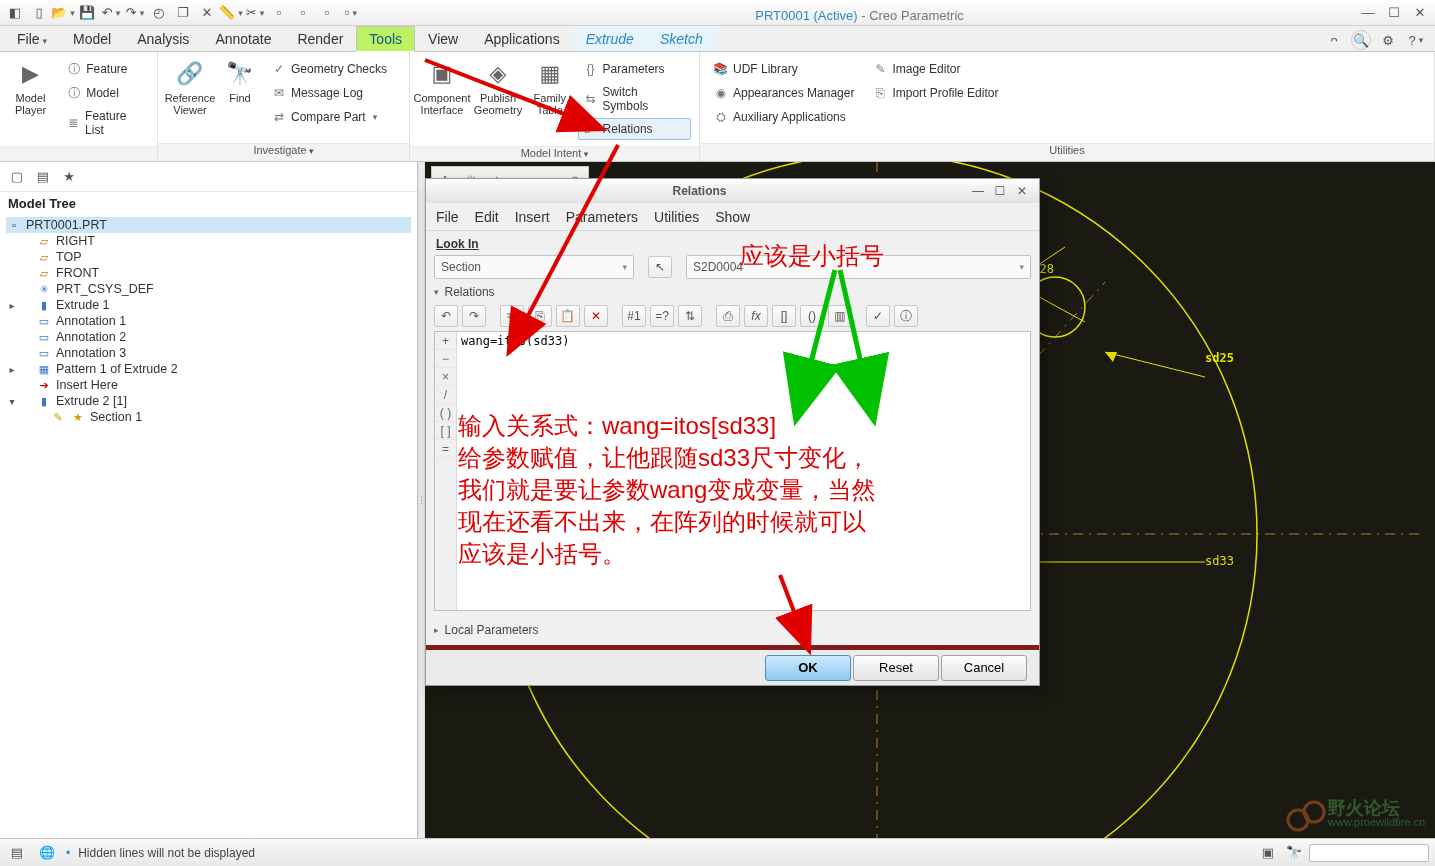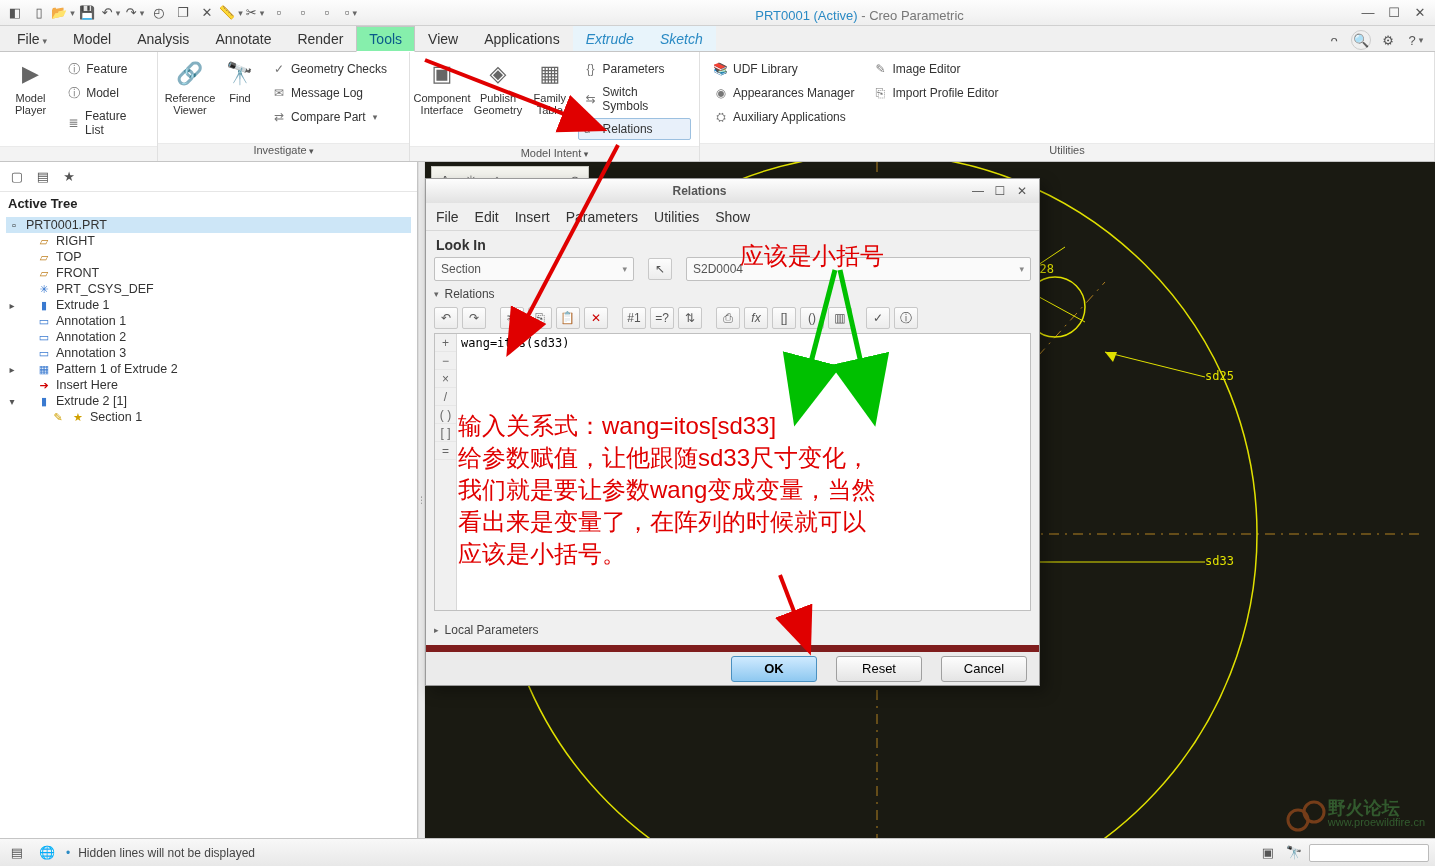--- a/index.html
+++ b/index.html
@@ -10,21 +10,21 @@
 .tb-left { display: flex; gap: 2px; align-items: center; flex: 0 0 auto; }
 .tb-center { flex: 1; text-align: center; font-size: 13px; margin-top: 6px; }
 .tb-center .active { color: #2a8ac4; }
 .tb-center .app { color: #777; }
 .tb-right { display: flex; gap: 4px; }
 .icon-btn { width: 22px; height: 22px; display: inline-flex; align-items: center; justify-content: center; border-radius: 2px; cursor: pointer; font-size: 13px; color:#555; }
 
 
 .ribbon-tabs { height: 26px; display: flex; align-items: flex-end; background: #f0f0f0; border-bottom: 1px solid #c5c5c5; padding-left: 4px; }
 .rtab { padding: 4px 12px; font-size: 14px; color: #333; cursor: pointer; border: 1px solid transparent; border-bottom: none; }
-.rtab.active { background: #86efac; border-color: #c5c5c5; border-bottom: 1px solid #fff; margin-bottom:-1px; color:#0a5a8a; }
+.rtab.active { background: #bef264; border-color: #c5c5c5; border-bottom: 1px solid #fff; margin-bottom:-1px; color:#0a5a8a; }
 .rtab.ctx { color: #2a8ac4; font-style: italic; background: #e8f4fb; }
 .rtab.file { font-weight: normal; }
 .dropdown-arrow::after { content: "▾"; font-size: 9px; margin-left: 3px; color: #666; }
 .ribbon-right { margin-left: auto; display:flex; gap:6px; padding-right:8px; align-items:center; }
 
 
 .ribbon { height: 110px; background: #fff; border-bottom: 1px solid #c5c5c5; display: flex; }
 .rgroup { border-right: 1px solid #e0e0e0; display: flex; flex-direction: column; position:relative; }
 .rgroup-body { flex:1; display:flex; align-items:flex-start; padding:4px 6px; gap:4px; }
 .rgroup-label { height: 18px; text-align: center; font-size: 11px; color: #555; background:#f3f3f3; border-top:1px solid #eaeaea; position:relative; }
@@ -61,35 +61,35 @@
 .statusbar .right { margin-left:auto; display:flex; gap:4px; align-items:center; }
 
 
 .dialog { position:absolute; left:425px; top:178px; width:615px; height:508px; background:#f0f0f0; border:1px solid #9a9a9a; box-shadow: 6px 6px 14px rgba(0,0,0,0.3); z-index:50; display:flex; flex-direction:column; }
 .dlg-title { height:24px; background:linear-gradient(#fdfdfd,#e2e2e2); display:flex; align-items:center; padding:0 6px; font-size:12px; }
 .dlg-title .t { flex:1; text-align:center; font-weight:bold; color:#555; }
 .dlg-title .wbtn { width:22px; text-align:center; cursor:pointer; color:#555; }
 .dlg-menu { height:28px; display:flex; align-items:center; gap:16px; padding:0 10px; font-size:14px; color:#333; border-bottom:1px solid #d8d8d8; }
 .dlg-menu span { cursor:pointer; }
 .dlg-body { flex:1; display:flex; flex-direction:column; padding:4px 8px; overflow:hidden; }
-.lookin-label { font-size:14px; font-weight:bold; color:#333; padding:2px 0 4px 2px; }
+.lookin-label { font-size:12px; font-weight:bold; color:#333; padding:2px 0 4px 2px;text-decoration:underline; }
 .lookin-row { display:flex; gap:14px; align-items:center; }
 .combo { flex:1; height:24px; background:#fafafa; border:1px solid #c0c0c0; display:flex; align-items:center; padding:0 6px; font-size:12px; color:#555; position:relative; border-radius:2px; }
 .combo::after { content:"▾"; position:absolute; right:6px; color:#888; font-size:9px; }
 .section-hdr { display:flex; align-items:center; gap:6px; font-size:12px; color:#444; padding:6px 0 4px; cursor:pointer; }
 .section-hdr::before { content:"▾"; font-size:9px; color:#666; }
 .hdr-collapsed::before { content:"▸"; }
 .rel-toolbar { display:flex; gap:4px; align-items:center; padding:2px 0; flex-wrap:wrap; }
 .rt-btn { width:24px; height:22px; border:1px solid #c8c8c8; background:linear-gradient(#fdfdfd,#ececec); display:inline-flex; align-items:center; justify-content:center; font-size:12px; color:#555; cursor:pointer; border-radius:2px; }
 .rt-sep { width:6px; }
 .rel-editor-wrap { flex:1; display:flex; border:1px solid #c0c0c0; background:#fff; margin-top:2px; position:relative; min-height:220px; }
 .rel-gutter { width:22px; background:#f0f0f0; border-right:1px solid #d8d8d8; display:flex; flex-direction:column; align-items:center; gap:0; font-family:Consolas,monospace; font-size:12px; color:#666; }
 .rel-gutter div { height:18px; display:flex; align-items:center; justify-content:center; width:100%; border-bottom:1px solid #e6e6e6; cursor:pointer; }
 .rel-text { flex:1; padding:2px 4px; font-family: Consolas, monospace; font-size:12px; color:#000; white-space:pre; position:relative; }
-.dlg-buttons { height:40px; display:flex; align-items:center; justify-content:flex-end; gap:19px; padding:0 12px; border-top:7px solid #7f1d1d; background:#ebebeb; }
+.dlg-buttons { height:40px; display:flex; align-items:center; justify-content:flex-end; gap:2px; padding:0 12px; border-top:5px solid #7f1d1d; background:#ebebeb; }
 .btn { min-width:86px; height:26px; border:1px solid #a0a0a0; background:linear-gradient(#fdfdfd,#e4e4e4); border-radius:3px; font-size:13px; cursor:pointer; }
 .btn.primary { background:linear-gradient(#cfeaff,#8ec8f0); border-color:#4a90c0; font-weight:bold; }
 
 
 .anno-red { position:absolute; color:#e00000; font-family: "SimSun","Microsoft YaHei",serif; font-size:24px; line-height:32px; z-index:200; pointer-events:none; }
 .anno-svg { position:absolute; z-index:180; pointer-events:none; }
 
 
 .watermark { position:absolute; right:10px; bottom:34px; display:flex; align-items:center; gap:0; opacity:0.5; z-index:100; font-family:"Microsoft YaHei",sans-serif; }
 .watermark .logo { width:44px; height:34px; }
@@ -267,21 +267,21 @@
   </div>
 </div>
 
 <div class="main">
   <div class="sidebar">
     <div class="side-tools">
       <span class="icon-btn">▢</span>
       <span class="icon-btn">▤</span>
       <span class="icon-btn">★</span>
     </div>
-    <div class="side-title">Active Tree</div>
+    <div class="side-title">Model Tree</div>
     <div class="tree">
       <div class="tree-item sel">
           <span class="ticon">▫</span>
           <span>PRT0001.PRT</span>
         </div>
       <div id="tree-body">
           <div class="tree-item">
             <span class="exp"></span>
             <span style="width:10px;display:inline-block;"></span>
             <span class="ticon" style="color:#c08020;">▱</span>
@@ -388,21 +388,21 @@
 
       <line x1="452" y1="400" x2="780" y2="400" stroke="#e0e000"></line>
       <polygon points="452,400 462,396 462,404" fill="#e0e000"></polygon>
 
       <line x1="680" y1="190" x2="780" y2="215" stroke="#e0e000"></line>
       <polygon points="680,190 692,190 688,200" fill="#e0e000"></polygon>
 
       <line x1="610" y1="105" x2="640" y2="85" stroke="#e0e000"></line>
     </svg>
     <div class="dim-label" style="left:780px; top:392px;">sd33</div>
-    <div class="dim-label" style="left:780px; top:207px;">sd25</div>
+    <div class="dim-label" style="left:780px; top:189px;font-weight:bold;">sd25</div>
     <div class="dim-label" style="left:600px; top:100px;">sd28</div>
   </div>
 </div>
 
 <div class="statusbar">
   <span class="icon-btn">▤</span>
   <span class="icon-btn">🌐</span>
   <span class="bullet">•</span>
   <span>Hidden lines will not be displayed</span>
   <div class="right">
@@ -502,21 +502,21 @@
   <line x1="840" y1="270" x2="872" y2="412" stroke="#00c000" stroke-width="5" marker-end="url(#greenArrow)"></line>
 
   <line x1="780" y1="575" x2="808" y2="648" stroke="#e00000" stroke-width="4" marker-end="url(#redArrow)"></line>
 </svg>
 
 <div class="anno-red" style="left:740px; top:240px;">应该是小括号</div>
 <div class="anno-red" style="left:458px; top:410px; width:570px;">
   <span>输入关系式：</span><span>wang=itos[sd33]</span><br>
   <span>给参数赋值，让他跟随sd33尺寸变化，</span><br>
   <span>我们就是要让参数wang变成变量，当然</span><br>
-  <span>看出来是变量了，在阵列的时候就可以</span><br>
+  <span>现在还看不出来，在阵列的时候就可以</span><br>
   <span>应该是小括号。</span>
 </div>
 
 <div class="watermark">
   <svg class="logo" viewBox="0 0 44 34">
     <circle cx="14" cy="22" r="10" fill="none" stroke="#d06020" stroke-width="3"></circle>
     <circle cx="30" cy="14" r="10" fill="none" stroke="#d06020" stroke-width="3"></circle>
   </svg>
   <div class="txt">
     <span class="t1">野火论坛</span>

